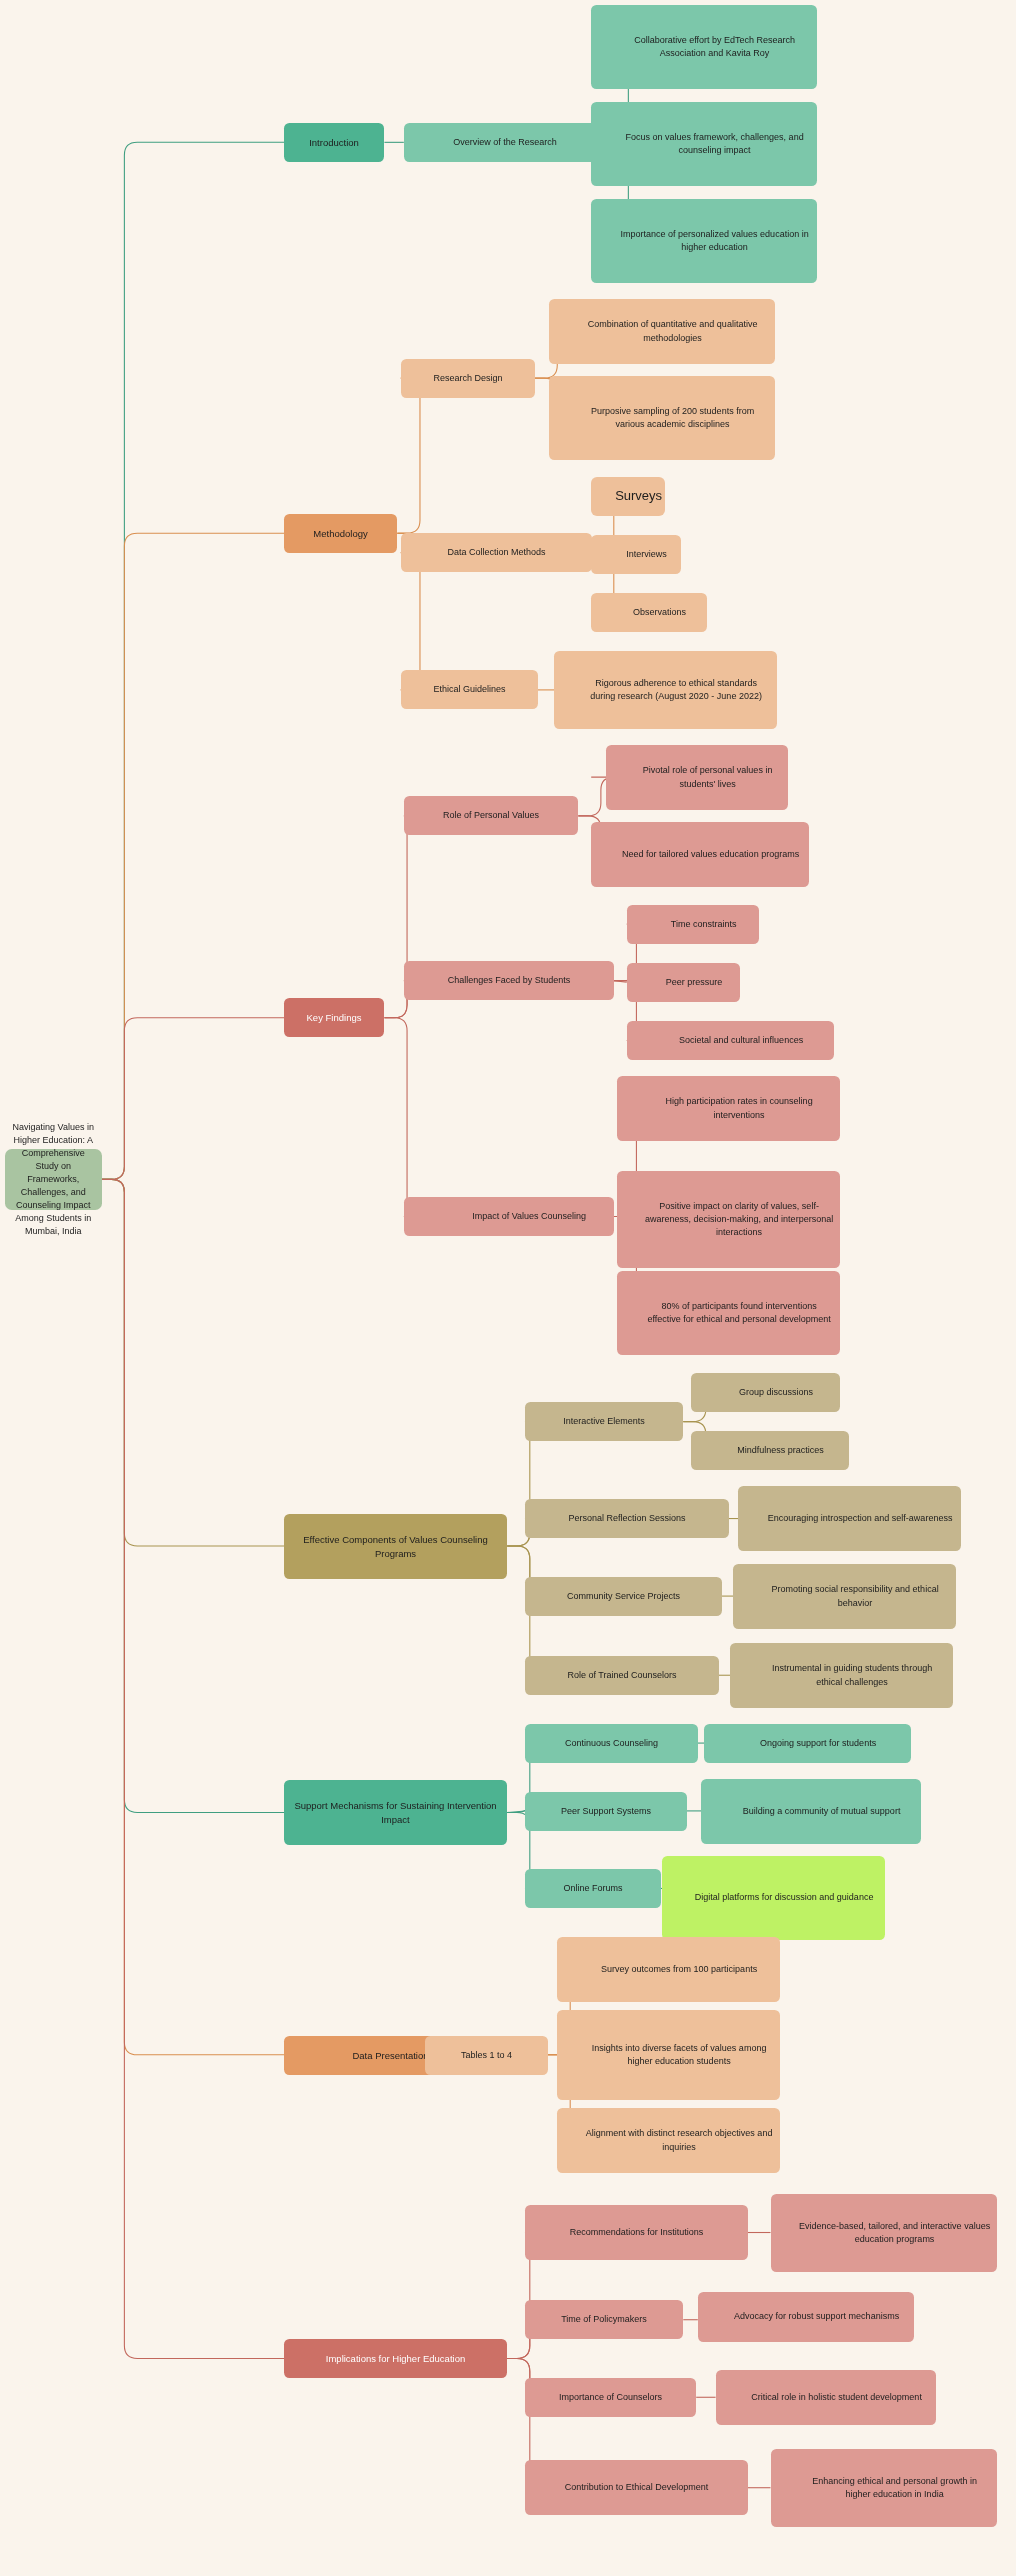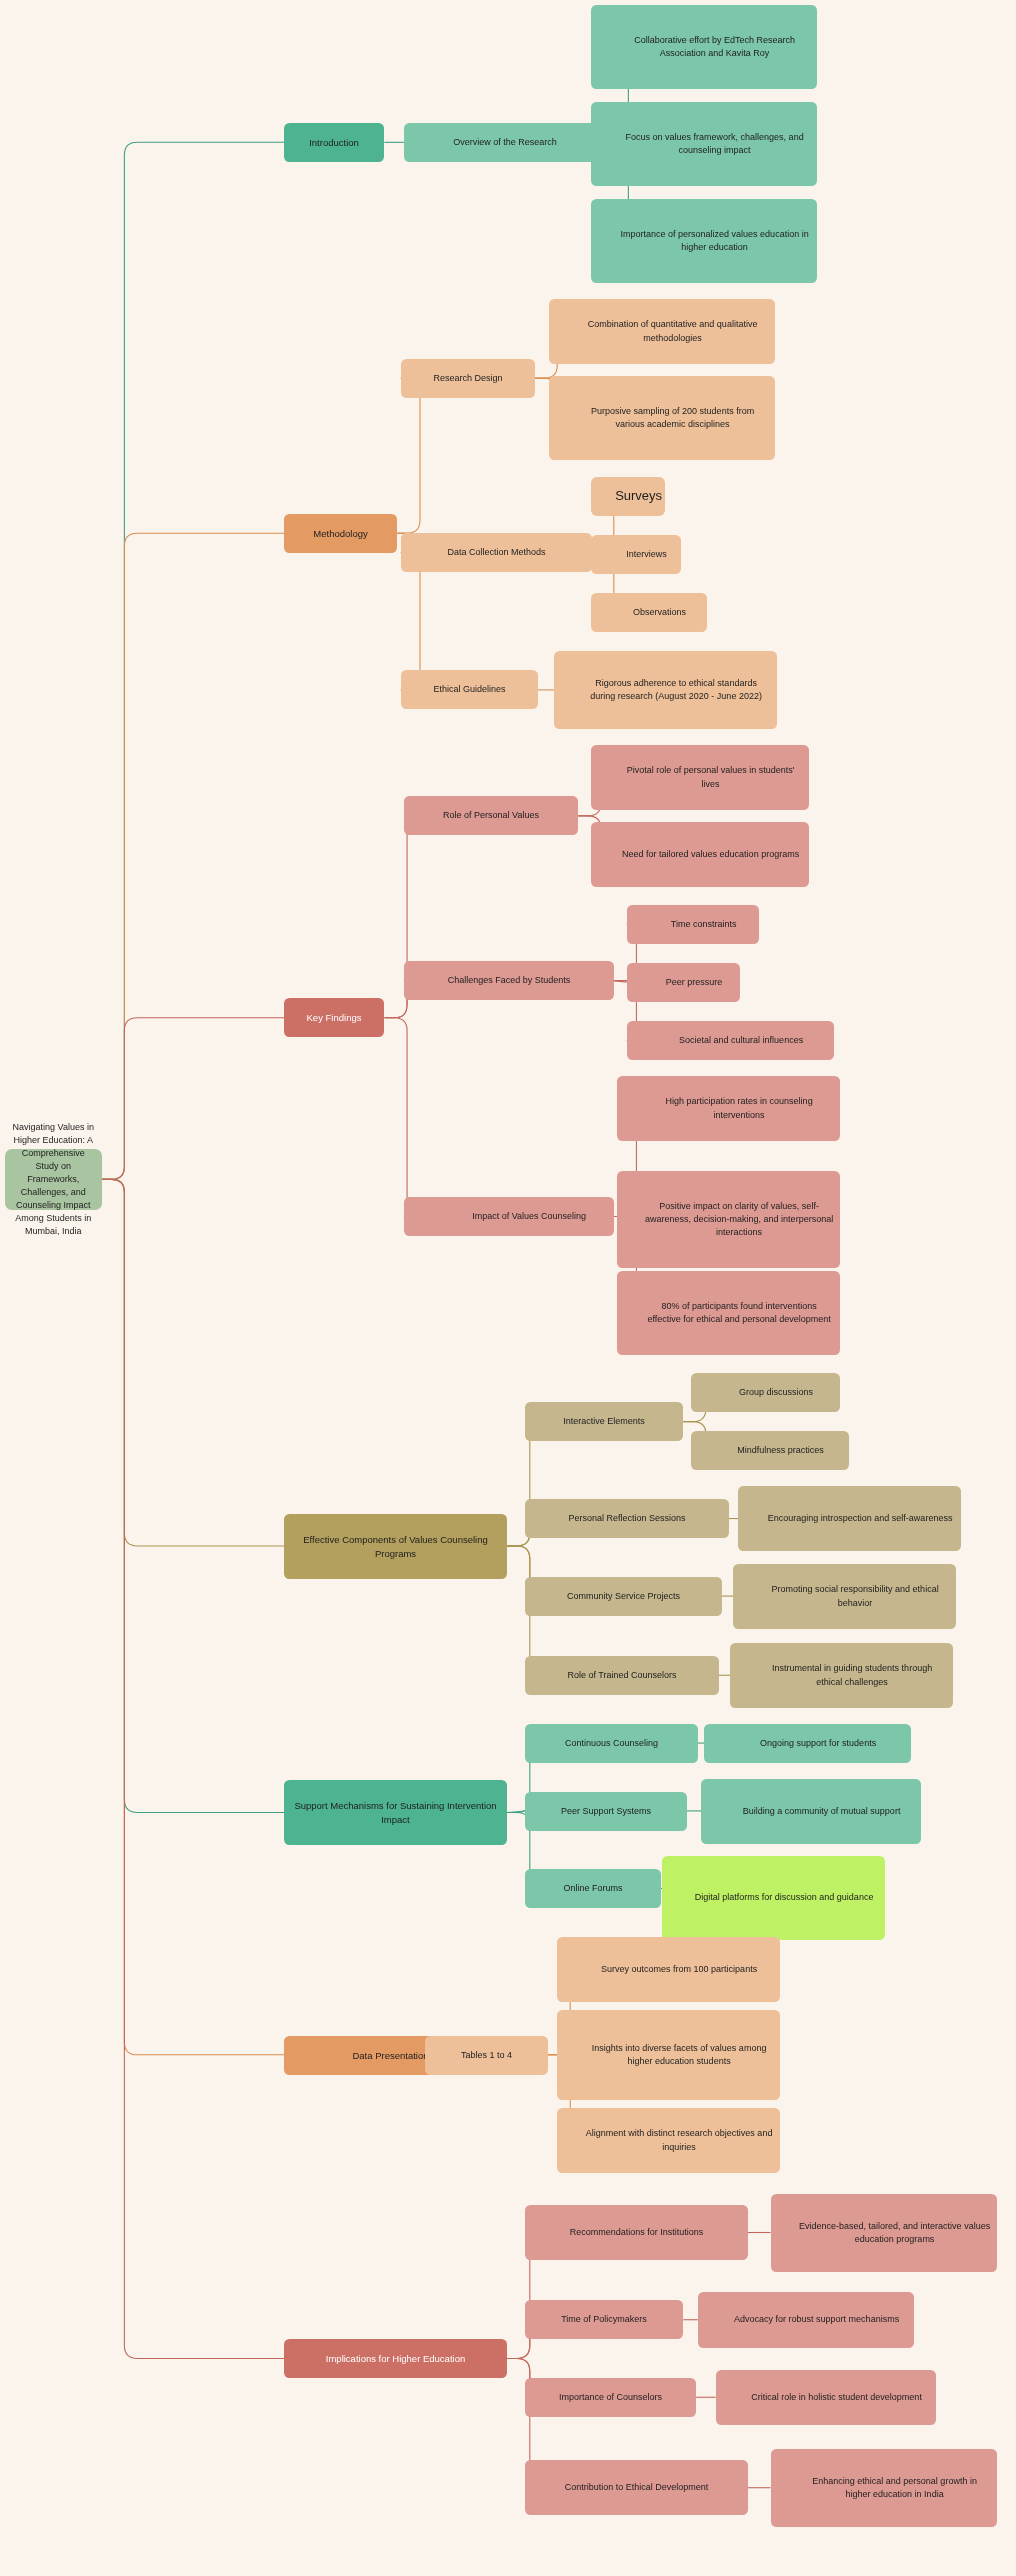--- a/index.html
+++ b/index.html
@@ -110,21 +110,21 @@
     <div class="node lvl3" style="left: 549px; top: 299px; width: 226px; height: 65px; background: rgb(238, 192, 154); font-size: 9px;"><span>Combination of quantitative and qualitative methodologies</span></div>
     <div class="node lvl3" style="left: 549px; top: 376px; width: 226px; height: 84px; background: rgb(238, 192, 154); font-size: 9px;"><span>Purposive sampling of 200 students from various academic disciplines</span></div>
     <div class="node lvl2" style="left: 401px; top: 533px; width: 191px; height: 39px; background: rgb(238, 192, 154); font-size: 9px;"><span>Data Collection Methods</span></div>
     <div class="node lvl3" style="left: 591px; top: 477px; width: 74px; height: 39px; background: rgb(238, 192, 154); font-size: 13px; border-radius: 6px;"><span>Surveys</span></div>
     <div class="node lvl3" style="left: 591px; top: 535px; width: 90px; height: 39px; background: rgb(238, 192, 154); font-size: 9px;"><span>Interviews</span></div>
     <div class="node lvl3" style="left: 591px; top: 593px; width: 116px; height: 39px; background: rgb(238, 192, 154); font-size: 9px;"><span>Observations</span></div>
     <div class="node lvl2" style="left: 401px; top: 670px; width: 137px; height: 39px; background: rgb(238, 192, 154); font-size: 9px;"><span>Ethical Guidelines</span></div>
     <div class="node lvl3" style="left: 554px; top: 651px; width: 223px; height: 78px; background: rgb(238, 192, 154); font-size: 9px;"><span>Rigorous adherence to ethical standards during research (August 2020 - June 2022)</span></div>
     <div class="node lvl1 white" style="left: 284px; top: 998px; width: 100px; height: 39px; background: rgb(204, 112, 102); font-size: 9.5px;"><span>Key Findings</span></div>
     <div class="node lvl2" style="left: 404px; top: 796px; width: 174px; height: 39px; background: rgb(221, 154, 147); font-size: 9px; text-align: center;"><span>Role of Personal Values</span></div>
-    <div class="node lvl3" style="left: 591px; top: 745px; width: 218px; height: 65px; background: rgb(221, 154, 147); font-size: 9px; justify-content: flex-end;"><span>Pivotal role of personal values in students' lives</span></div>
+    <div class="node lvl3" style="left: 606px; top: 745px; width: 182px; height: 65px; background: rgb(221, 154, 147); font-size: 9px; justify-content: flex-end;"><span>Pivotal role of personal values in students' lives</span></div>
     <div class="node lvl3" style="left: 591px; top: 822px; width: 218px; height: 65px; background: rgb(221, 154, 147); font-size: 9px;"><span>Need for tailored values education programs</span></div>
     <div class="node lvl2" style="left: 404px; top: 961px; width: 210px; height: 39px; background: rgb(221, 154, 147); font-size: 9px;"><span>Challenges Faced by Students</span></div>
     <div class="node lvl3" style="left: 627px; top: 905px; width: 132px; height: 39px; background: rgb(221, 154, 147); font-size: 9px;"><span>Time constraints</span></div>
     <div class="node lvl3" style="left: 627px; top: 963px; width: 113px; height: 39px; background: rgb(221, 154, 147); font-size: 9px; align-items: center;"><span>Peer pressure</span></div>
     <div class="node lvl3" style="left: 627px; top: 1021px; width: 207px; height: 39px; background: rgb(221, 154, 147); font-size: 9px;"><span>Societal and cultural influences</span></div>
     <div class="node lvl2" style="left: 404px; top: 1197px; width: 210px; height: 39px; background: rgb(221, 154, 147); font-size: 9px; padding-left: 47px;"><span>Impact of Values Counseling</span></div>
     <div class="node lvl3" style="left: 617px; top: 1076px; width: 223px; height: 65px; background: rgb(221, 154, 147); font-size: 9px;"><span>High participation rates in counseling interventions</span></div>
     <div class="node lvl3" style="left: 617px; top: 1171px; width: 223px; height: 97px; background: rgb(221, 154, 147); font-size: 9px;"><span>Positive impact on clarity of values, self-awareness, decision-making, and interpersonal interactions</span></div>
     <div class="node lvl3" style="left: 617px; top: 1271px; width: 223px; height: 84px; background: rgb(221, 154, 147); font-size: 9px;"><span>80% of participants found interventions effective for ethical and personal development</span></div>
     <div class="node lvl1" style="left: 284px; top: 1514px; width: 223px; height: 65px; background: rgb(179, 160, 94); font-size: 9.5px;"><span>Effective Components of Values Counseling Programs</span></div>
@@ -146,19 +146,19 @@
     <div class="node lvl3" style="left: 662px; top: 1856px; width: 223px; height: 84px; background: #bef264; font-size: 9px;"><span>Digital platforms for discussion and guidance</span></div>
     <div class="node lvl1" style="left: 284px; top: 2036px; width: 213px; height: 39px; background: rgb(228, 154, 99); font-size: 9.5px;"><span>Data Presentation</span></div>
     <div class="node lvl2" style="left: 425px; top: 2036px; width: 123px; height: 39px; background: rgb(238, 192, 154); font-size: 9px;"><span>Tables 1 to 4</span></div>
     <div class="node lvl3" style="left: 557px; top: 1937px; width: 223px; height: 65px; background: rgb(238, 192, 154); font-size: 9px;"><span>Survey outcomes from 100 participants</span></div>
     <div class="node lvl3" style="left: 557px; top: 2010px; width: 223px; height: 90px; background: rgb(238, 192, 154); font-size: 9px;"><span>Insights into diverse facets of values among higher education students</span></div>
     <div class="node lvl3" style="left: 557px; top: 2108px; width: 223px; height: 65px; background: rgb(238, 192, 154); font-size: 9px;"><span>Alignment with distinct research objectives and inquiries</span></div>
     <div class="node lvl1 white" style="left: 284px; top: 2339px; width: 223px; height: 39px; background: rgb(204, 112, 102); font-size: 9.5px;"><span>Implications for Higher Education</span></div>
     <div class="node lvl2" style="left: 525px; top: 2205px; width: 223px; height: 55px; background: rgb(221, 154, 147); font-size: 9px;"><span>Recommendations for Institutions</span></div>
     <div class="node lvl3" style="left: 771px; top: 2194px; width: 226px; height: 78px; background: rgb(221, 154, 147); font-size: 9px;"><span>Evidence-based, tailored, and interactive values education programs</span></div>
     <div class="node lvl2" style="left: 525px; top: 2300px; width: 158px; height: 39px; background: rgb(221, 154, 147); font-size: 9px;"><span>Time of Policymakers</span></div>
-    <div class="node lvl3" style="left: 698px; top: 2292px; width: 216px; height: 56px; background: rgb(221, 154, 147); font-size: 9px;"><span>Advocacy for robust support mechanisms</span></div>
+    <div class="node lvl3" style="left: 698px; top: 2292px; width: 216px; height: 50px; background: rgb(221, 154, 147); font-size: 9px;"><span>Advocacy for robust support mechanisms</span></div>
     <div class="node lvl2" style="left: 525px; top: 2378px; width: 171px; height: 39px; background: rgb(221, 154, 147); font-size: 9px;"><span>Importance of Counselors</span></div>
     <div class="node lvl3" style="left: 716px; top: 2370px; width: 220px; height: 55px; background: rgb(221, 154, 147); font-size: 9px;"><span>Critical role in holistic student development</span></div>
     <div class="node lvl2" style="left: 525px; top: 2460px; width: 223px; height: 55px; background: rgb(221, 154, 147); font-size: 9px;"><span>Contribution to Ethical Development</span></div>
     <div class="node lvl3" style="left: 771px; top: 2449px; width: 226px; height: 78px; background: rgb(221, 154, 147); font-size: 9px;"><span>Enhancing ethical and personal growth in higher education in India</span></div>
   </div>
 
 
 </body></html>

